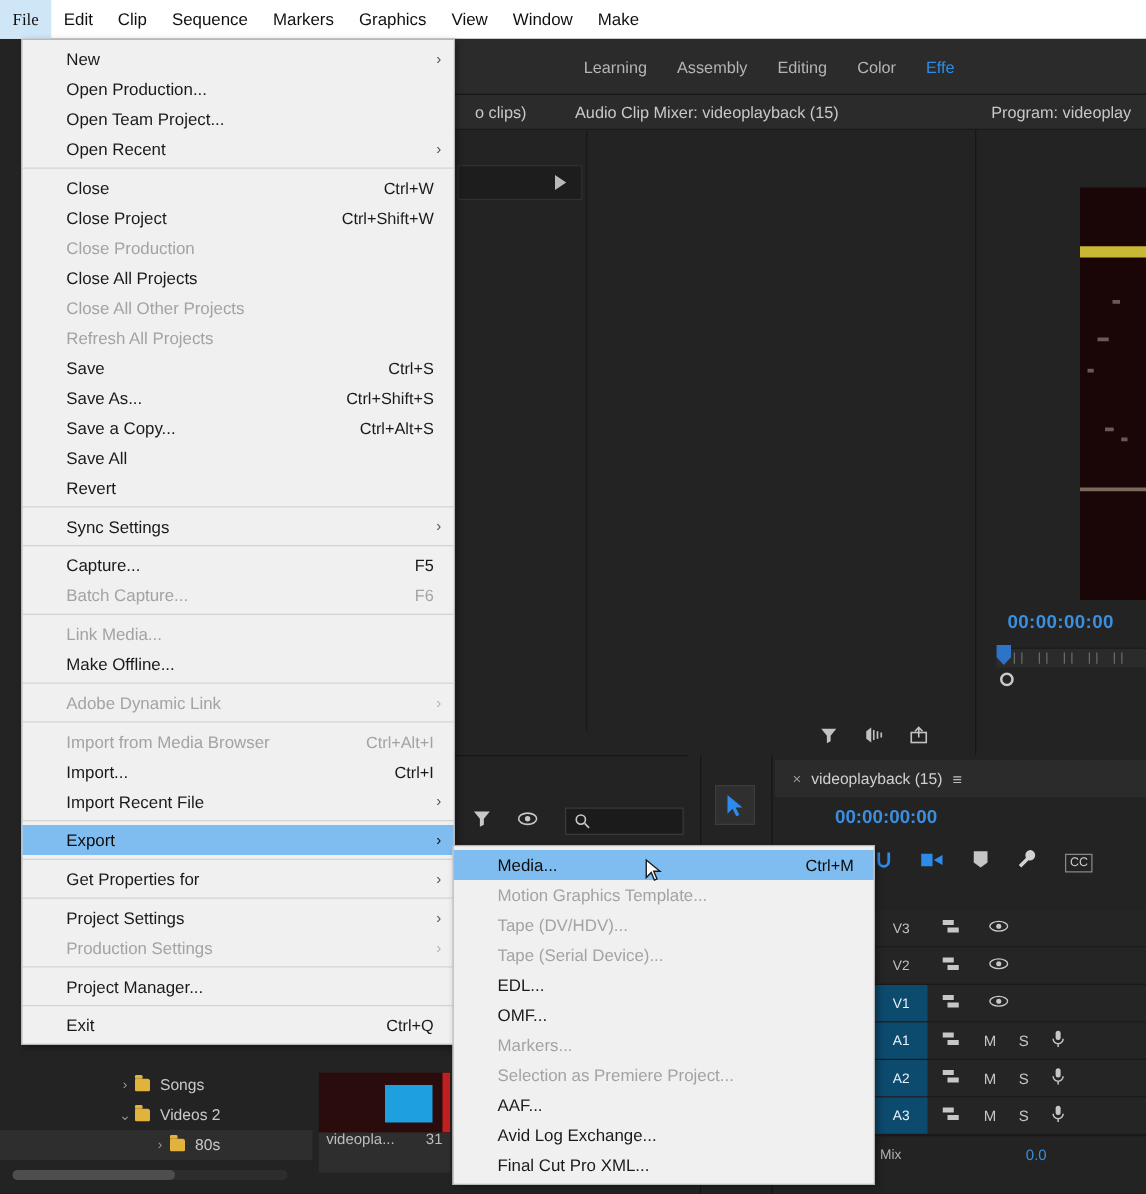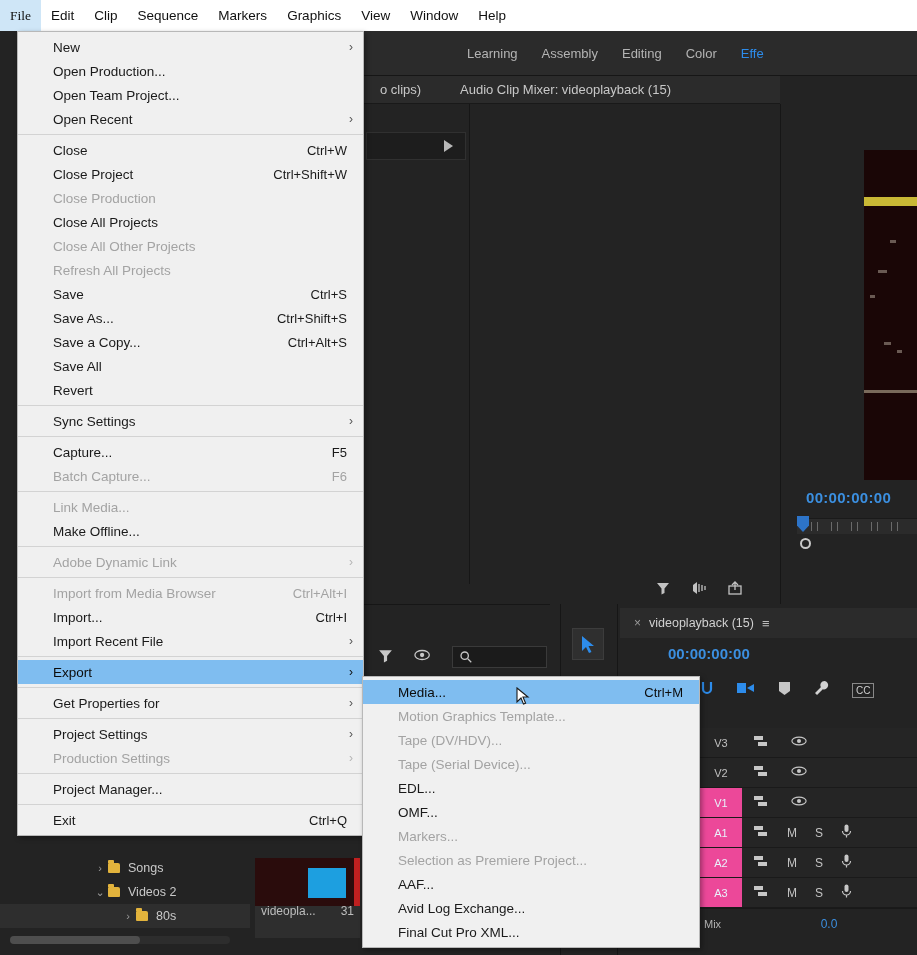--- a/index.html
+++ b/index.html
@@ -138,21 +138,21 @@
   }
   .tracks { position:absolute; left:700px; top:728px; width:240px; }
   .track-row {
     position:relative; height:30px; border-bottom:1px solid #1a1a1a;
     display:flex; align-items:center; background:#252525;
   }
   .track-label {
     width:42px; height:29px; display:flex; align-items:center; justify-content:center;
     font-size:11px; color:#c0c0c0;
   }
-  .track-label.on { background:#ec4899; color:#e8f2fb; }
+  .track-label.on { background:#0c4a6e; color:#e8f2fb; }
   .track-icons { display:flex; align-items:center; gap:22px; padding-left:12px; }
   .ticon { color:#c4c4c4; font-size:12px; }
   .mix-row {
     position:relative; height:30px; display:flex; align-items:center;
     background:#232323; border-top:1px solid #191919;
   }
   .mix-label { width:42px; padding-left:4px; font-size:11px; color:#b0b0b0; }
   .mix-val { flex:1; text-align:center; font-size:12px; color:#3b8fe0; }
 
   
@@ -266,20 +266,21 @@
         </svg>
     </span>
     <span>
       <svg width="16" height="16" viewBox="0 0 16 16">
           <rect x="2" y="6" width="12" height="8" fill="none" stroke="#c2c2c2" stroke-width="1.3"></rect>
           <path d="M8 10V2m-3 3l3-3 3 3" stroke="#c2c2c2" stroke-width="1.3" fill="none"></path>
         </svg>
     </span>
   </div>
 
+  <div class="panel-titlebar prog-panel">Program: videoplay</div>
   <div class="prog-body"></div>
   <div class="prog-video">
     <div class="band"></div>
     <div class="band2"></div>
     <div class="speck" style="left:26px;top:90px;width:6px;height:3px;"></div>
     <div class="speck" style="left:14px;top:120px;width:9px;height:3px;"></div>
     <div class="speck" style="left:6px;top:145px;width:5px;height:3px;"></div>
     <div class="speck" style="left:20px;top:192px;width:7px;height:3px;"></div>
     <div class="speck" style="left:33px;top:200px;width:5px;height:3px;"></div>
   </div>
@@ -518,21 +519,21 @@
 
   <div class="menubar">
     <div class="mb-item active">File</div>
     <div class="mb-item">Edit</div>
     <div class="mb-item">Clip</div>
     <div class="mb-item">Sequence</div>
     <div class="mb-item">Markers</div>
     <div class="mb-item">Graphics</div>
     <div class="mb-item">View</div>
     <div class="mb-item">Window</div>
-    <div class="mb-item">Help</div>
+    <div class="mb-item">Make</div>
   </div>
 
   <div class="menu file-menu" id="file-menu">
       <div class="mi">
         <span class="lbl">New</span>
         <span class="arr">›</span>
       </div>
       <div class="mi">
         <span class="lbl">Open Production...</span>
       </div>

